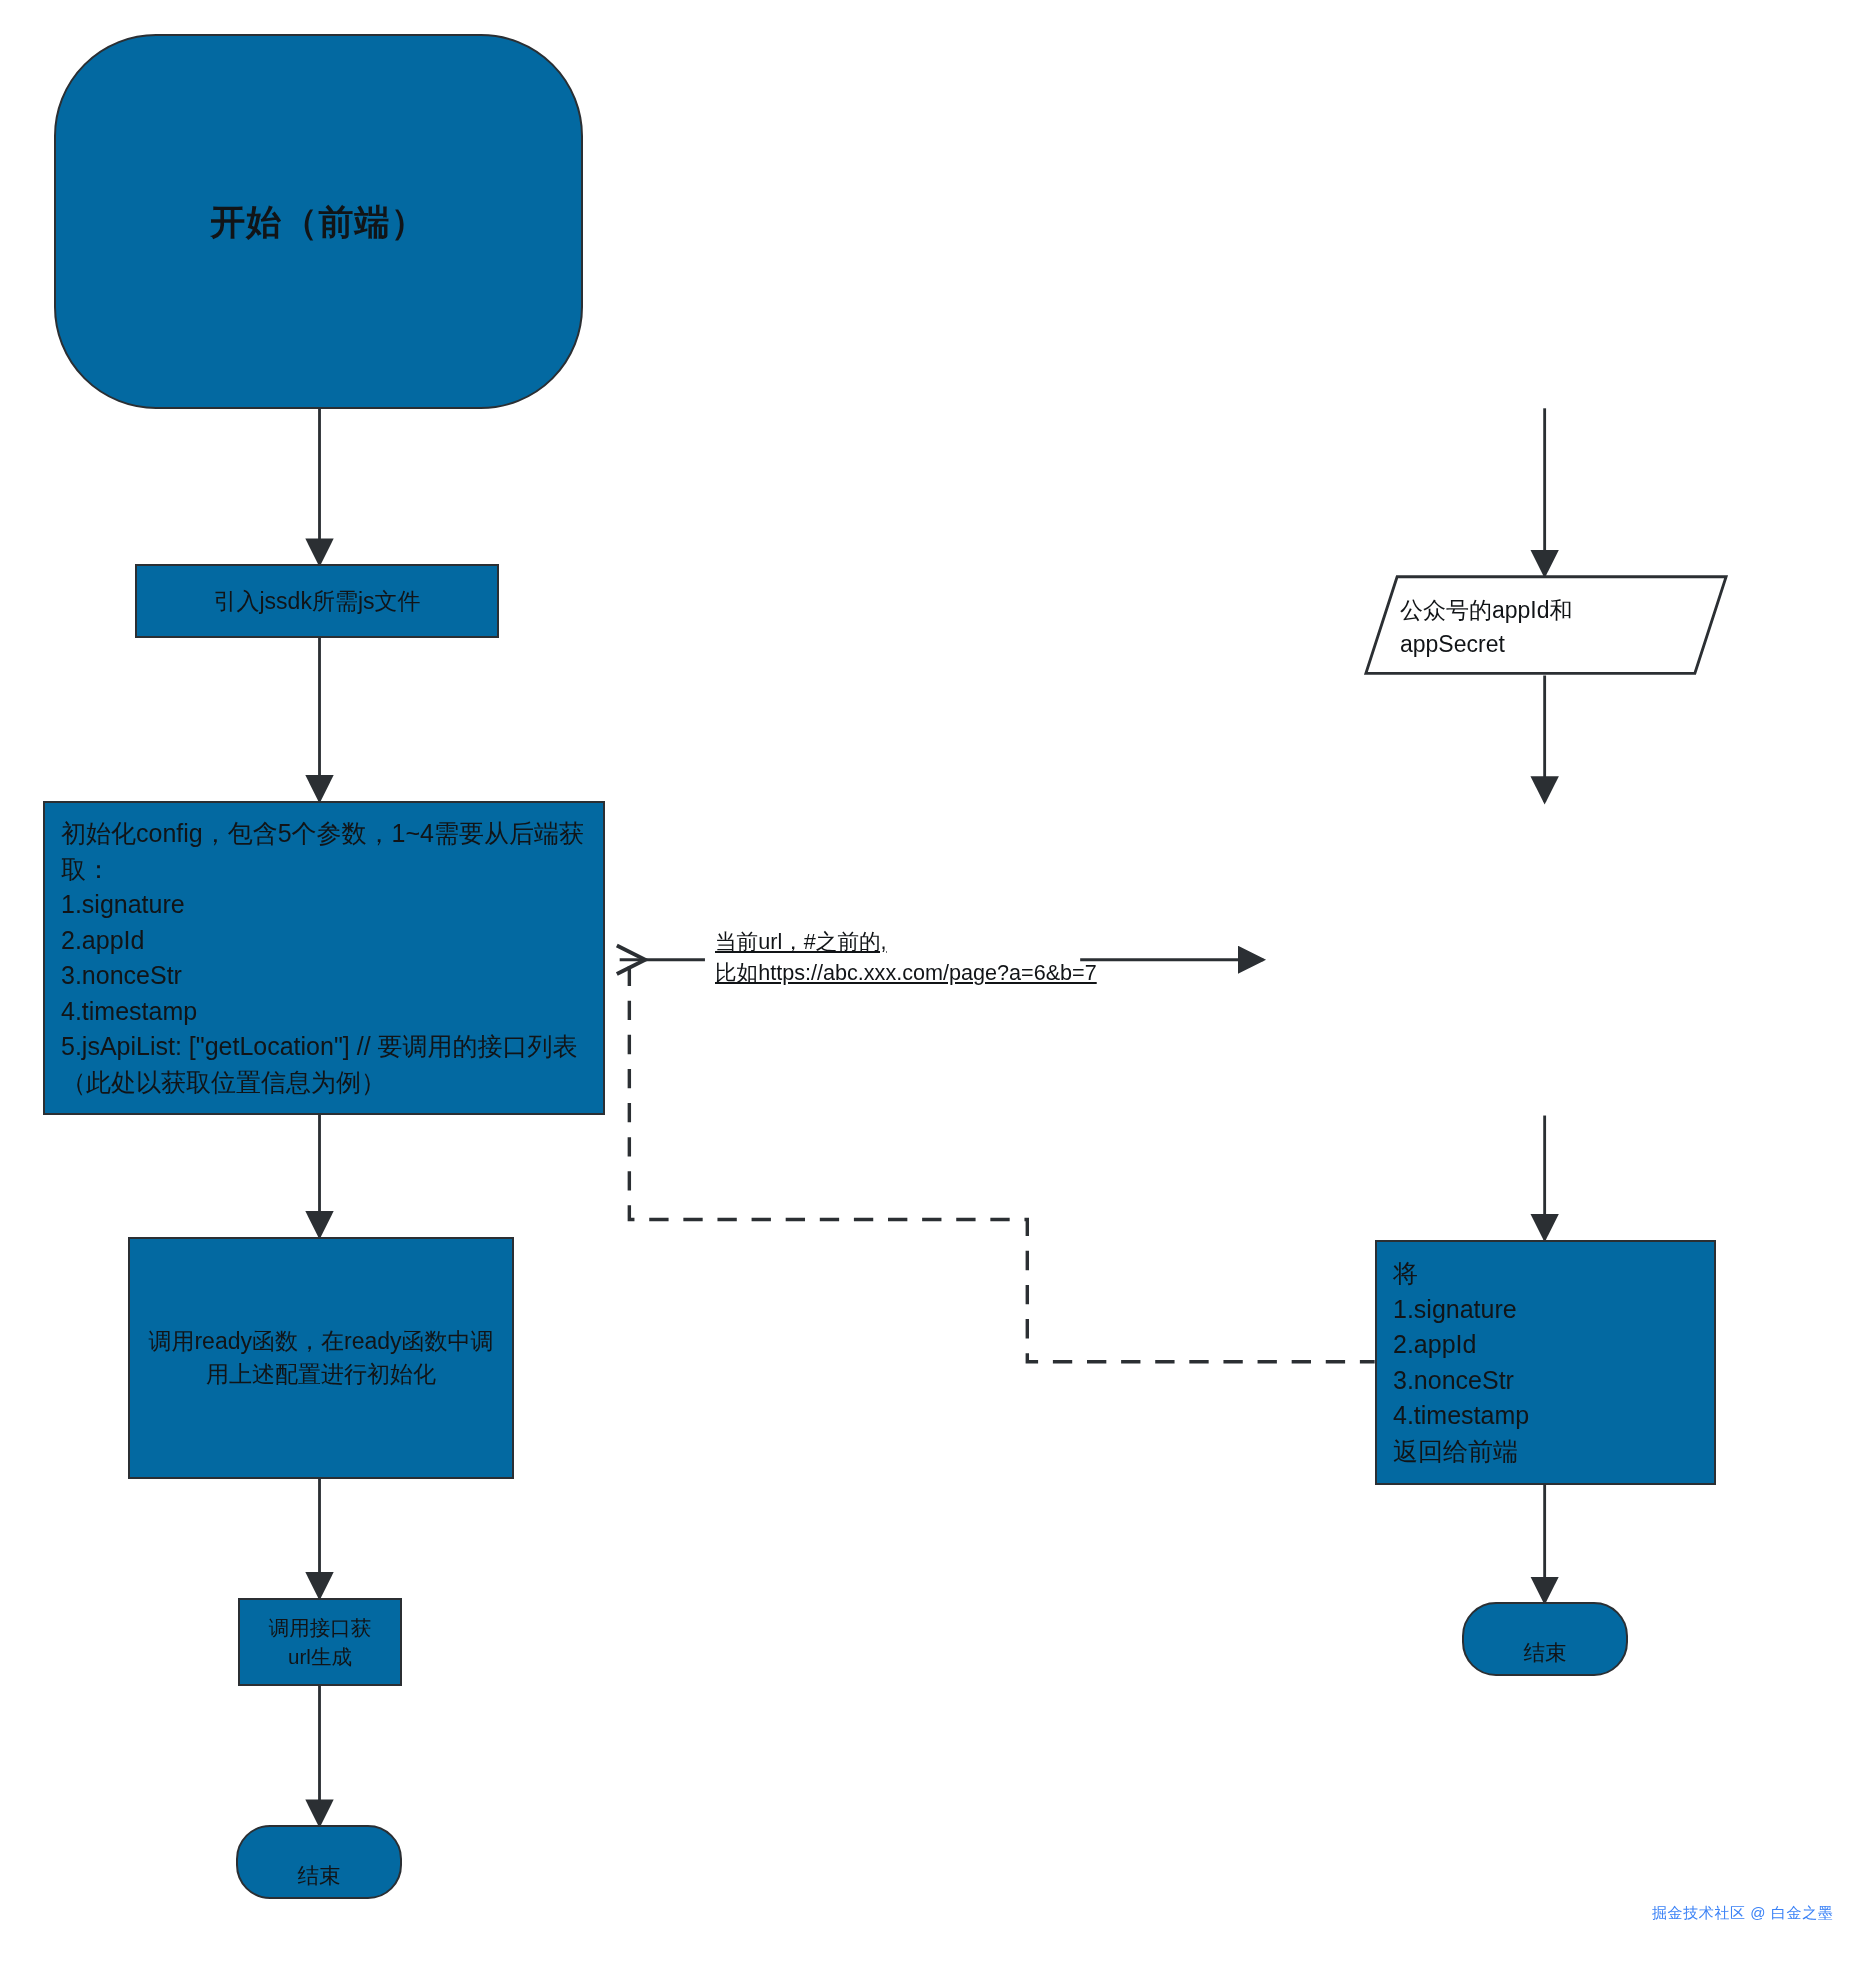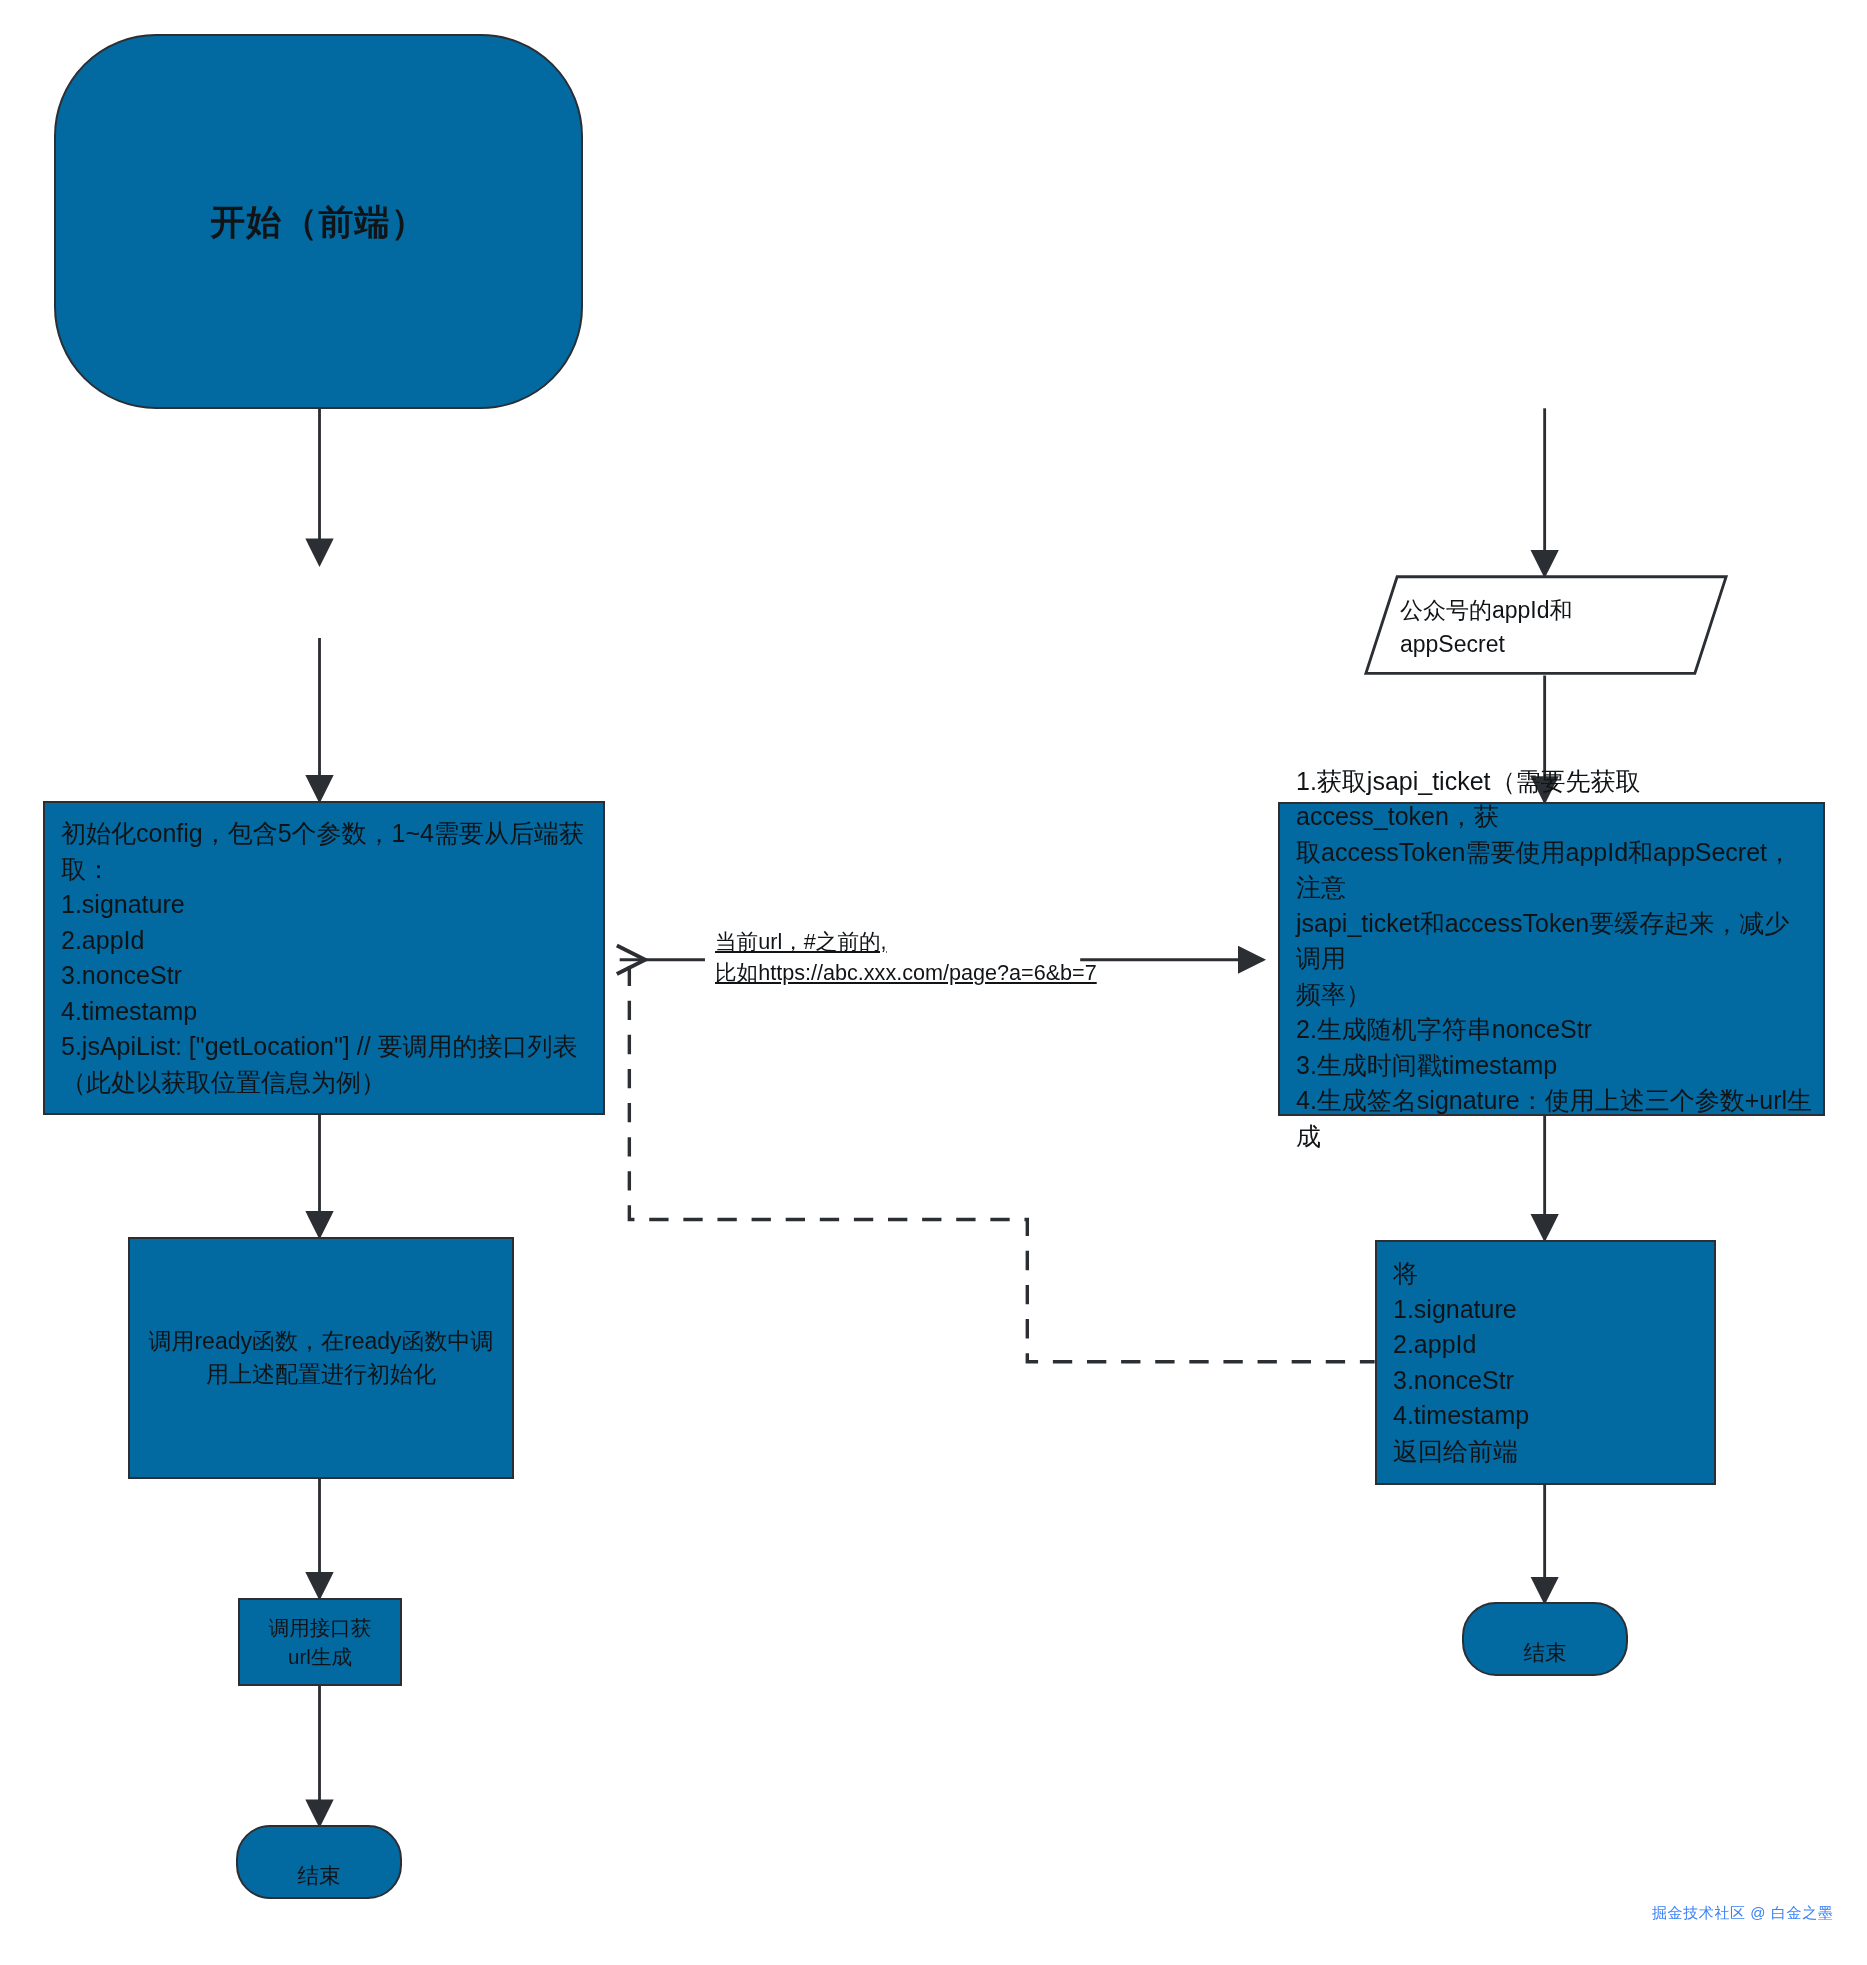--- a/index.html
+++ b/index.html
@@ -145,20 +145,23 @@
     <line x1="1240" y1="1688" x2="1090" y2="1688" stroke="#2b2f33" stroke-width="5" marker-end="url(#arrow-open)"></line>
     <line x1="1900" y1="1688" x2="2222" y2="1688" stroke="#2b2f33" stroke-width="5" marker-end="url(#arrow-solid)"></line>
 
     <polyline points="1107,1700 1107,2145 1807,2145 1807,2395 2418,2395" fill="none" stroke="#2b2f33" stroke-width="6" stroke-dasharray="34 26"></polyline>
   </svg>
 
   <div class="node center terminal" style="left:54px; top:34px; width:529px; height:375px;">
     <span class="txt start-title">开始（前端）</span>
   </div>
 
+  <div class="node center" style="left:135px; top:564px; width:364px; height:74px;">
+    <span class="txt proc-text">引入jssdk所需js文件</span>
+  </div>
 
   <div class="node left" style="left:43px; top:801px; width:562px; height:314px;">
     <span class="txt big-text">初始化config，包含5个参数，1~4需要从后端获取：
 1.signature
 2.appId
 3.nonceStr
 4.timestamp
 5.jsApiList: ["getLocation"] // 要调用的接口列表
 （此处以获取位置信息为例）</span>
   </div>
@@ -179,29 +182,20 @@
 
 
   <div class="io-node" style="left:1364px; top:575px; width:364px; height:100px;">
     <svg width="364" height="100" viewBox="0 0 640 176">
       <polygon points="58,3 637,3 582,173 3,173" fill="#ffffff" stroke="#2b2f33" stroke-width="5"></polygon>
     </svg>
     <div class="io-label" style="left:36px; top:19.3px; width:284px;">公众号的appId和
 appSecret</div>
   </div>
 
-  <div class="node left" style="left:1278px; top:802px; width:547px; height:314px;">
-    <span class="txt big-text">1.获取jsapi_ticket（需要先获取access_token，获
-取accessToken需要使用appId和appSecret，注意
-jsapi_ticket和accessToken要缓存起来，减少调用
-频率）
-2.生成随机字符串nonceStr
-3.生成时间戳timestamp
-4.生成签名signature：使用上述三个参数+url生成</span>
-  </div>
 
   <div class="node left" style="left:1375px; top:1240px; width:341px; height:245px;">
     <span class="txt big-text">将
 1.signature
 2.appId
 3.nonceStr
 4.timestamp
 返回给前端</span>
   </div>
 

